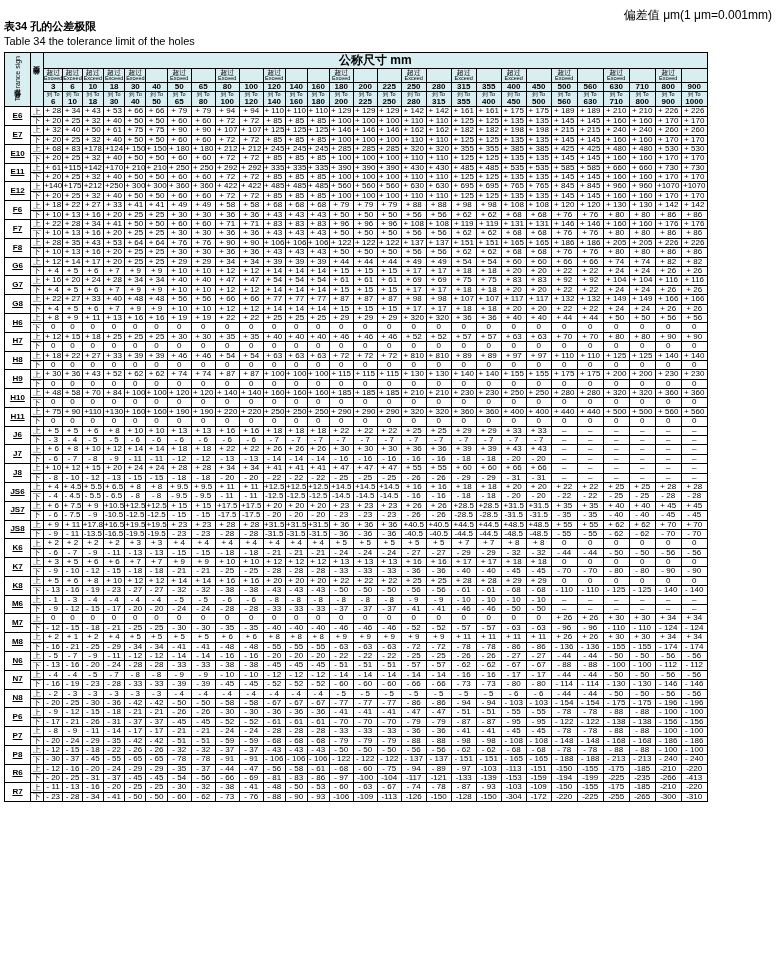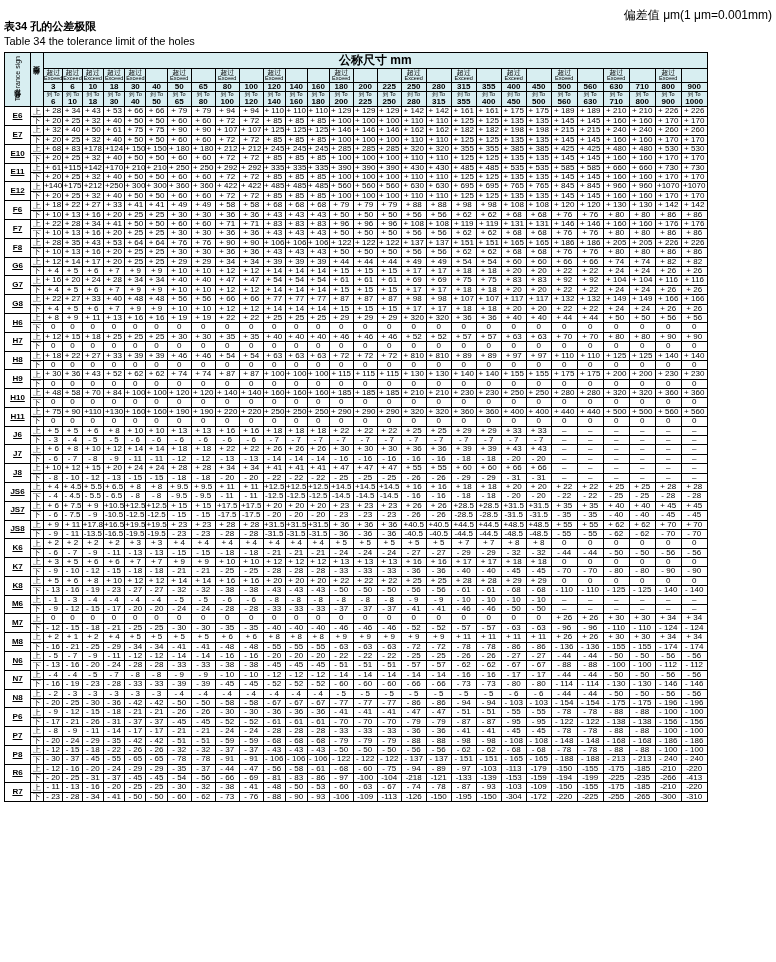--- a/index.html
+++ b/index.html
@@ -2519,21 +2519,21 @@
           <td class="val">- 58</td>
           <td class="val">- 61</td>
           <td class="val">- 68</td>
           <td class="val">- 60</td>
           <td class="val">- 75</td>
           <td class="val">- 94</td>
           <td class="val">- 89</td>
           <td class="val">- 97</td>
           <td class="val">-103</td>
           <td class="val">-113</td>
-          <td class="val">-179</td>
+          <td class="val">-151</td>
           <td class="val">-150</td>
           <td class="val">-155</td>
           <td class="val">-175</td>
           <td class="val">-185</td>
           <td class="val">-210</td>
           <td class="val">-220</td>
         </tr>
         <tr>
           <td class="ud">下</td>
           <td class="val">- 20</td>
@@ -2545,21 +2545,21 @@
           <td class="val">- 54</td>
           <td class="val">- 56</td>
           <td class="val">- 66</td>
           <td class="val">- 69</td>
           <td class="val">- 81</td>
           <td class="val">- 83</td>
           <td class="val">- 86</td>
           <td class="val">- 97</td>
           <td class="val">-100</td>
           <td class="val">-104</td>
-          <td class="val">-218</td>
+          <td class="val">-117</td>
           <td class="val">-121</td>
           <td class="val">-133</td>
           <td class="val">-139</td>
           <td class="val">-153</td>
           <td class="val">-159</td>
           <td class="val">-194</td>
           <td class="val">-199</td>
           <td class="val">-225</td>
           <td class="val">-235</td>
           <td class="val">-266</td>
@@ -2610,21 +2610,21 @@
           <td class="val">- 73</td>
           <td class="val">- 76</td>
           <td class="val">- 88</td>
           <td class="val">- 90</td>
           <td class="val">- 93</td>
           <td class="val">-106</td>
           <td class="val">-109</td>
           <td class="val">-113</td>
           <td class="val">-126</td>
           <td class="val">-150</td>
-          <td class="val">-195</td>
+          <td class="val">-128</td>
           <td class="val">-150</td>
           <td class="val">-304</td>
           <td class="val">-172</td>
           <td class="val">-220</td>
           <td class="val">-225</td>
           <td class="val">-255</td>
           <td class="val">-265</td>
           <td class="val">-300</td>
           <td class="val">-310</td>
         </tr>

